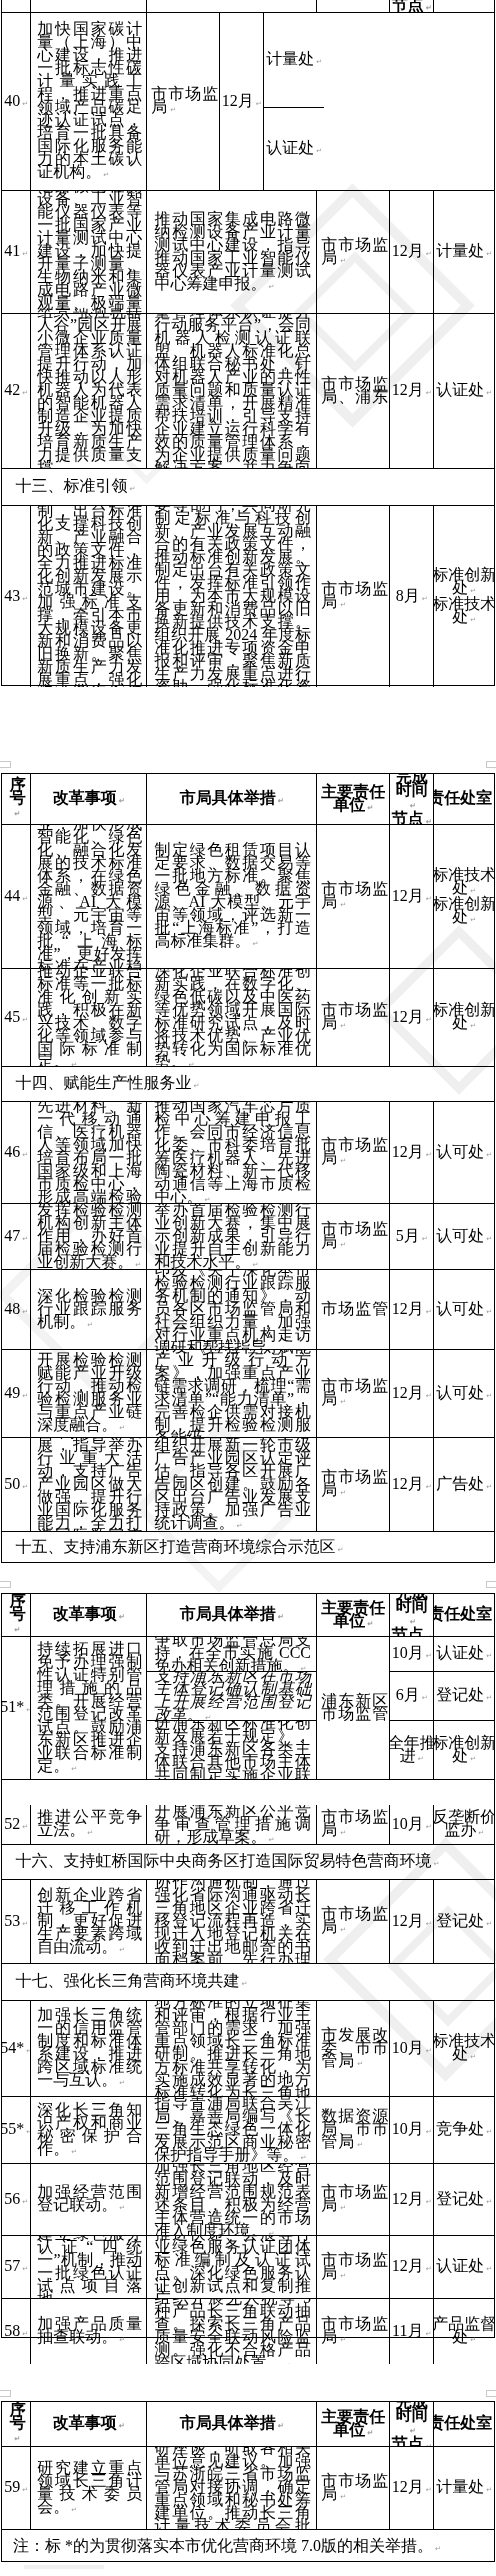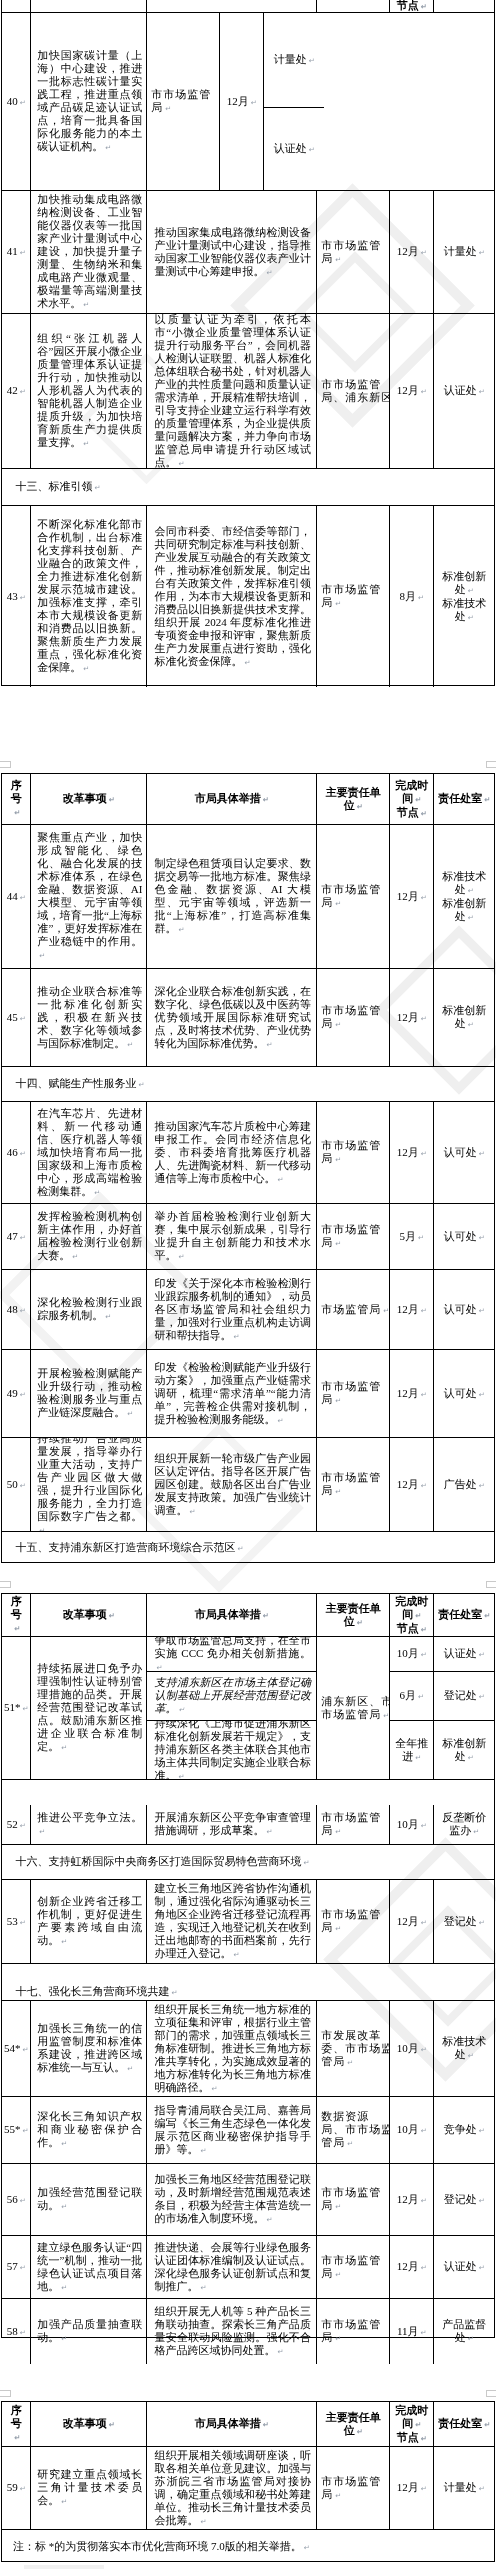--- a/index.html
+++ b/index.html
@@ -1,18 +1,18 @@
 <!DOCTYPE html>
 <html style="font-size:10.6px"><head>
 <meta charset="utf-8">
 <style>
   html,body{margin:0;padding:0;background:#ffffff;}
   *{box-sizing:border-box;}
   #canvas{position:relative;width:497px;height:2576px;background:#ffffff;overflow:hidden;
-    font-family:"Liberation Serif", serif;color:#000;font-size:11px;line-height:13px;padding-left:48px;}
+    font-family:"Liberation Serif", serif;color:#000;font-size:16px;line-height:13px;padding-left:48px;}
   
   .wm{position:absolute;transform:rotate(45deg);border-style:solid;border-color:#efefef;z-index:0;}
   .wm-rem{position:absolute;background:#f1f1f1;z-index:0;}
   
   .page{position:absolute;left:1.3px;width:494px;border:0.7px solid #000;background:transparent;z-index:1;}
   .noTop{border-top:none;}
   .tr{display:flex;border-bottom:0.7px solid #000;overflow:hidden;}
   .tr:last-child{border-bottom:none;}
   .td{border-right:0.7px solid #000;display:flex;align-items:center;overflow:hidden;}
   .td:last-child,.lastcol{border-right:none;}
@@ -372,21 +372,21 @@
         </div>
       <div class="td c3">
           <span class="pm">建立长三角地区跨省协作沟通机制，通过强化省际沟通驱动长三角地区企业跨省迁移登记流程再造，实现迁入地登记机关在收到迁出地邮寄的书面档案前，先行办理迁入登记。</span>
         </div>
       <div class="td c4"><span class="pm">市市场监管
 局</span></div>
       <div class="td c5"><span class="pm">12月</span></div>
       <div class="td c6"><span class="pm">登记处</span></div>
     </div>
 
-    <div class="tr band" style="height:37px;align-items:flex-end;">
+    <div class="tr band" style="height:37px;">
       <span class="pm">十七、强化长三角营商环境共建</span>
     </div>
 
     <div class="tr" style="height:96px;">
       <div class="td c1">
           <span class="pm">54*</span>
         </div>
       <div class="td c2">
           <span class="pm">加强长三角统一的信用监管制度和标准体系建设，推进跨区域标准统一与互认。</span>
         </div>

